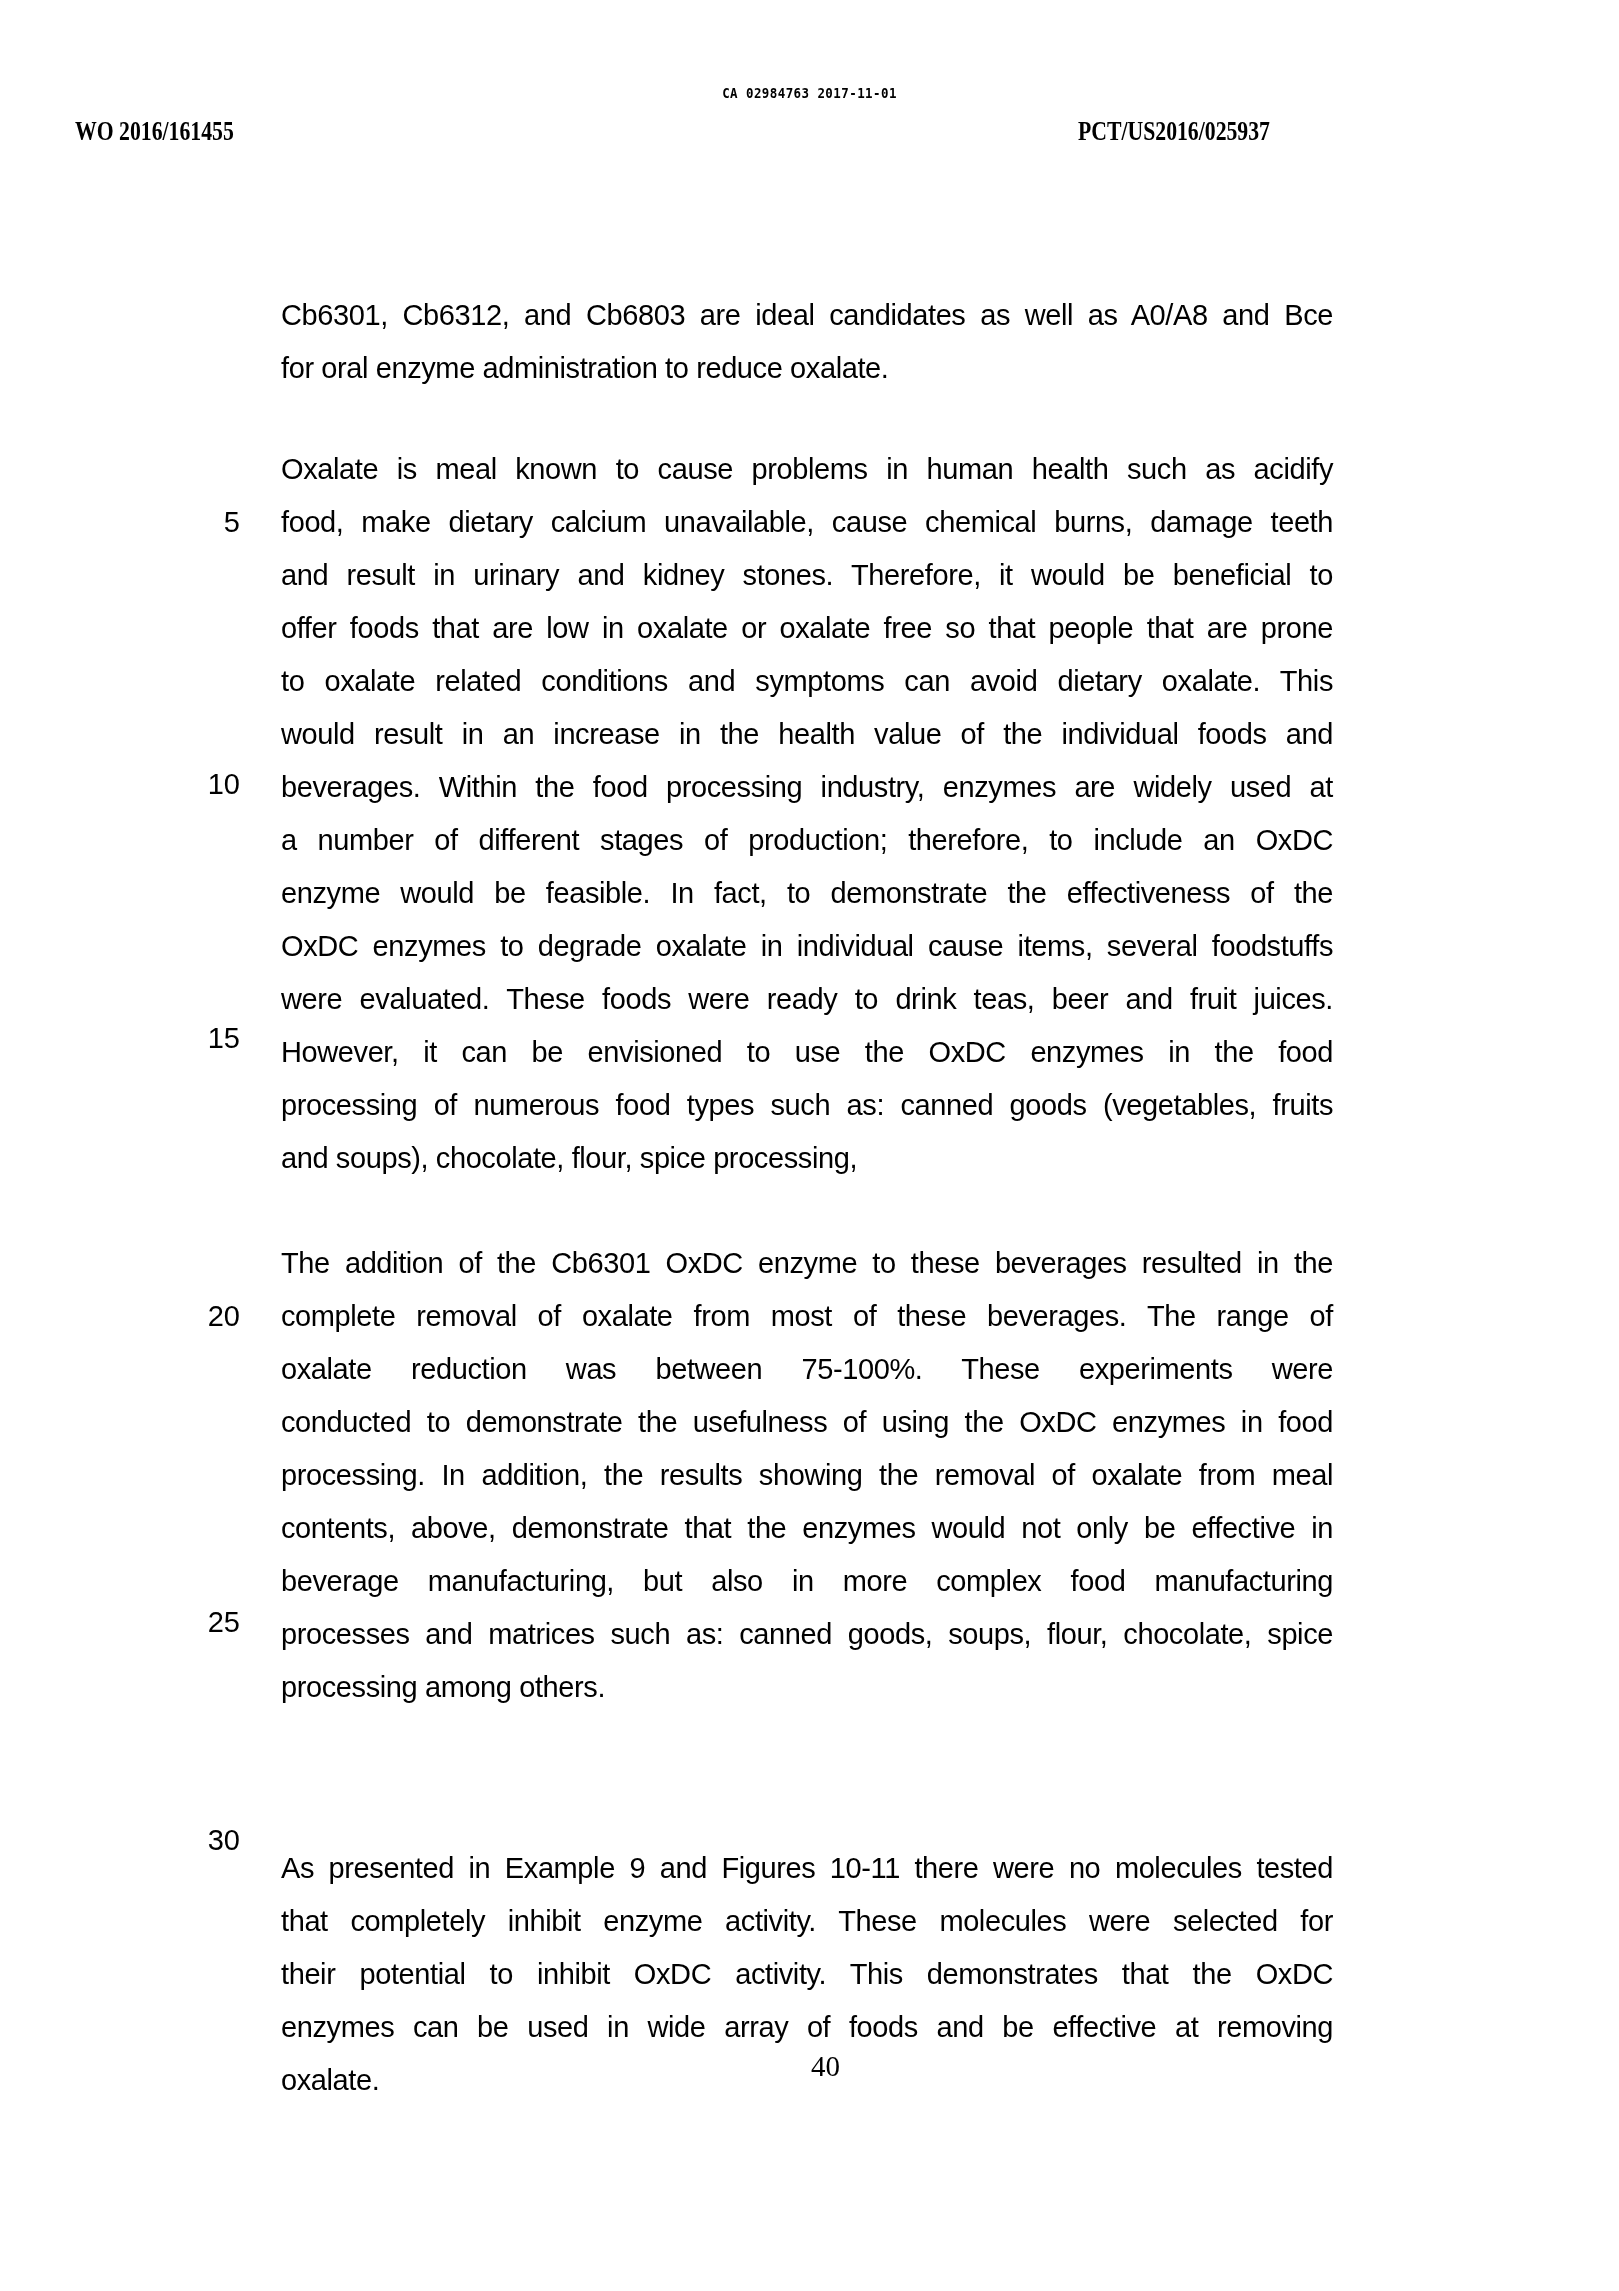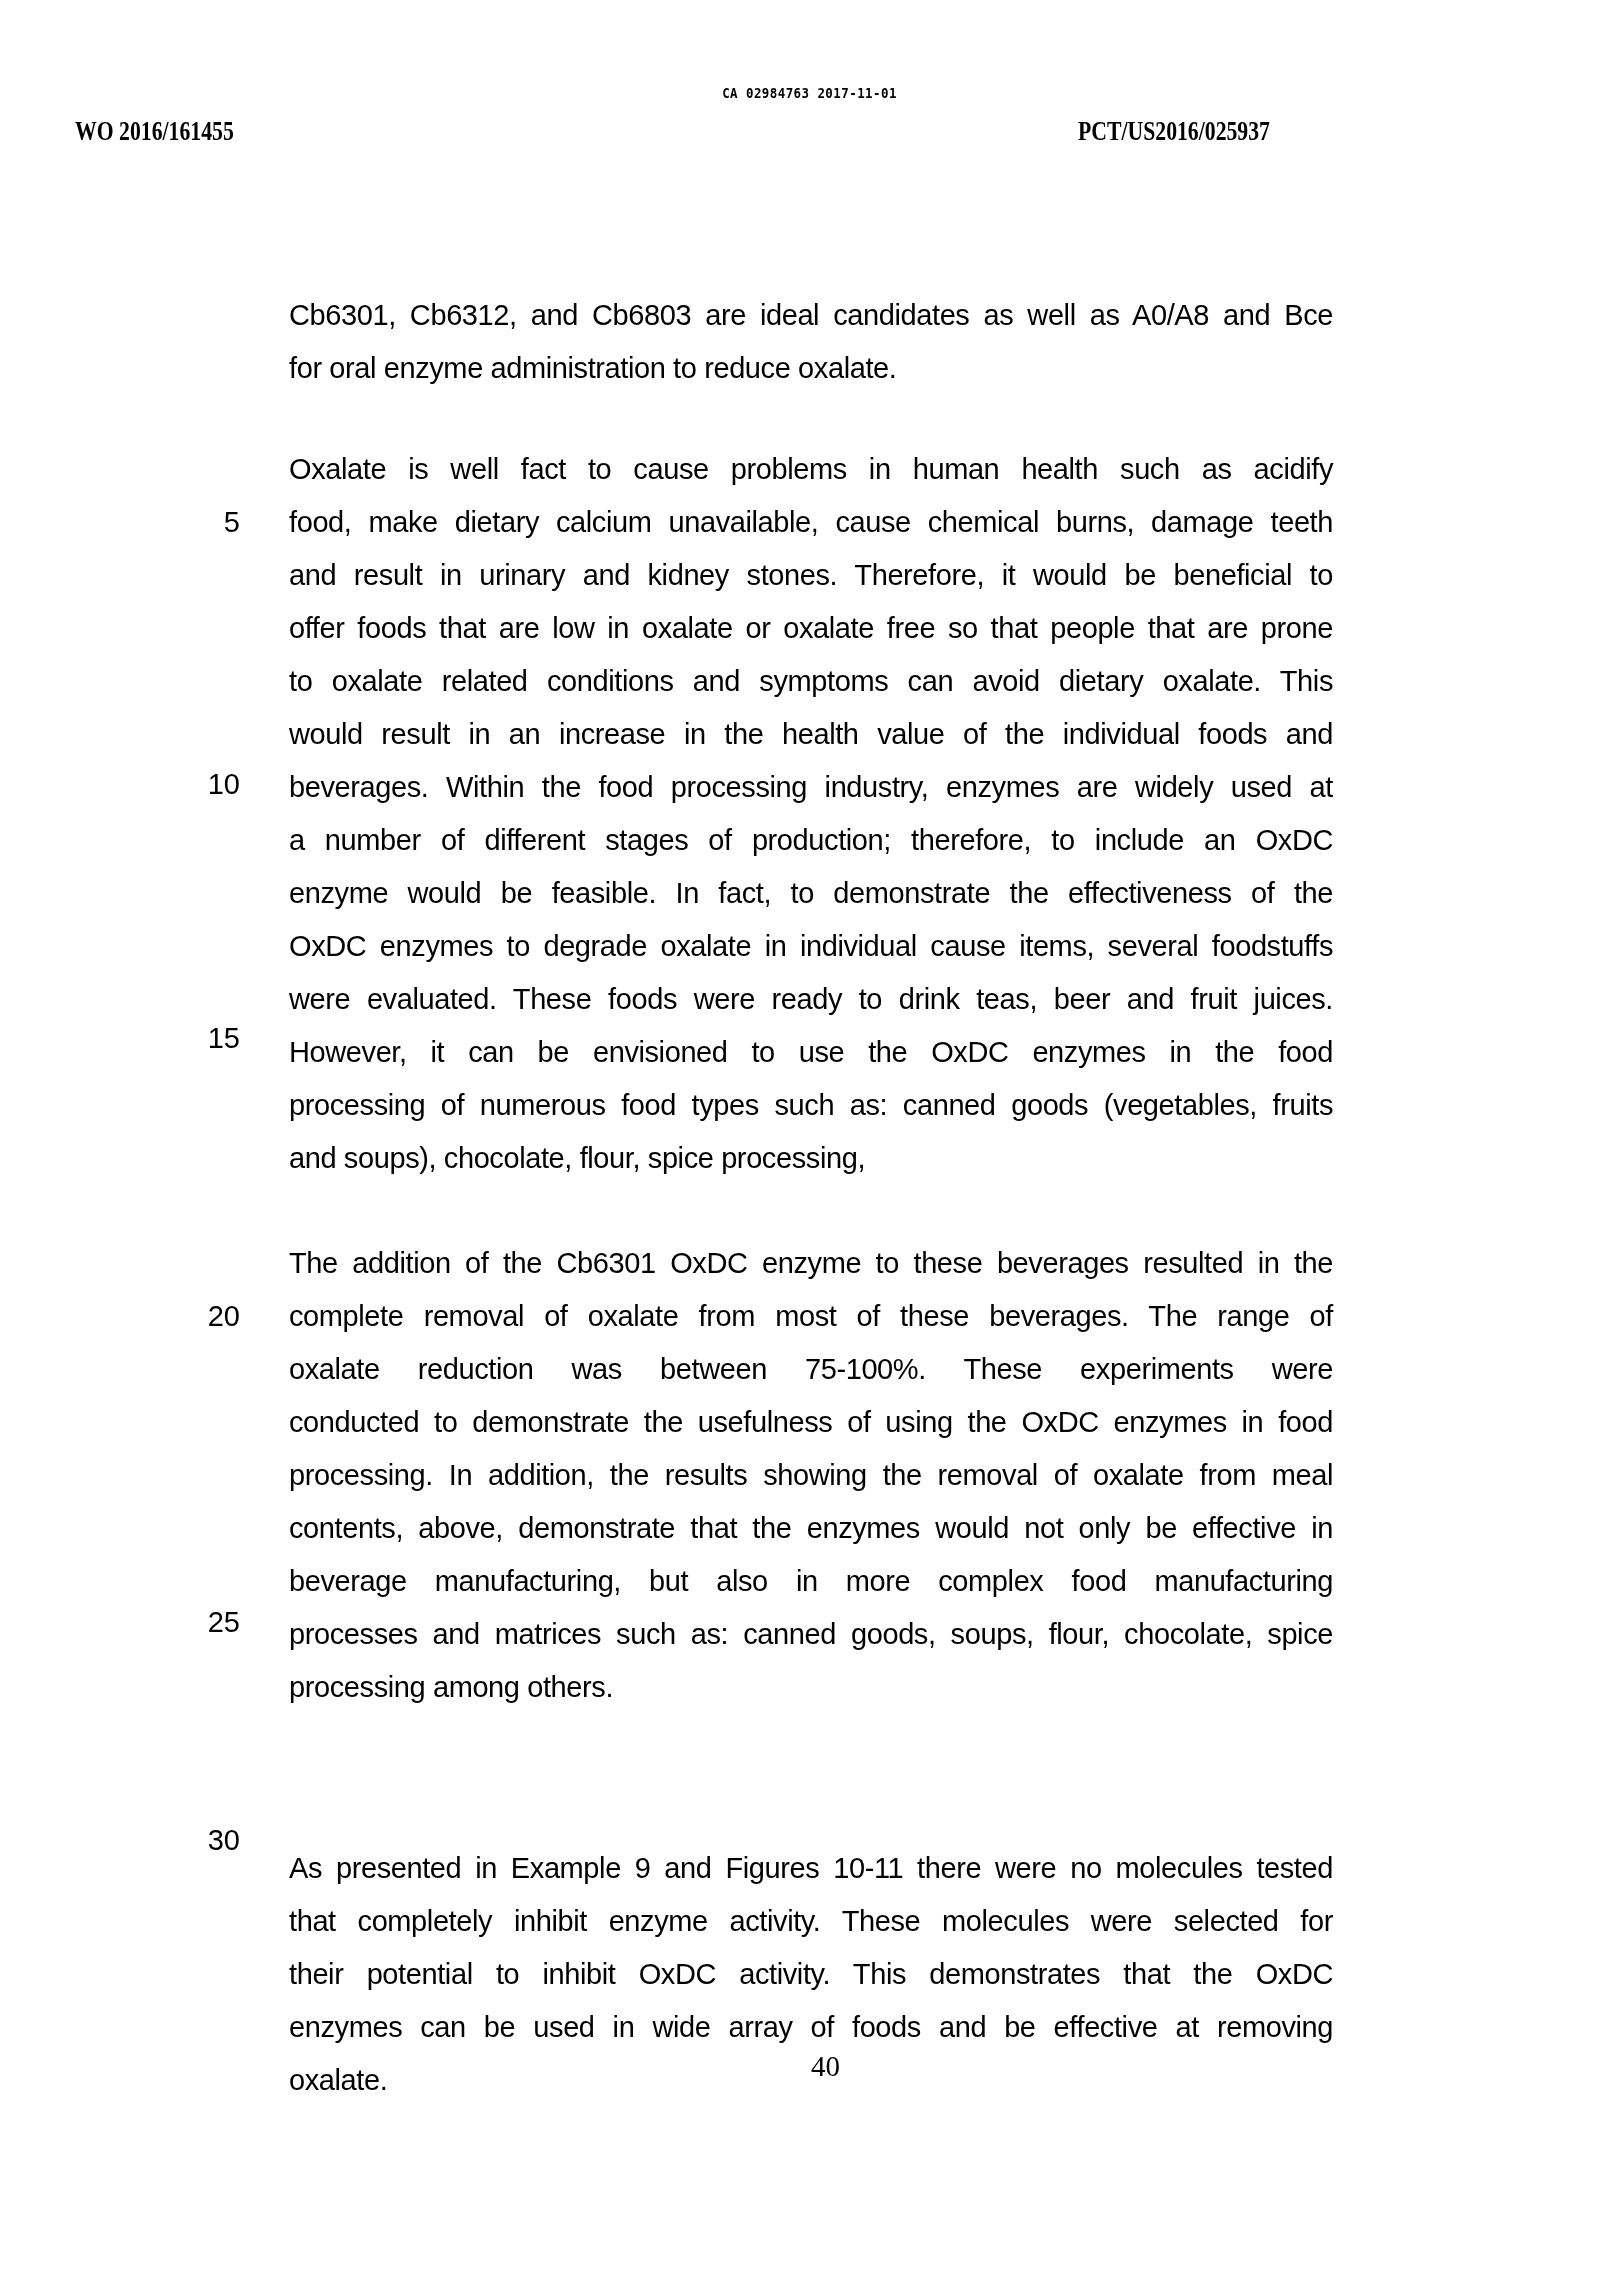--- a/index.html
+++ b/index.html
@@ -13,21 +13,21 @@
     position: absolute; top: 116px; font-family: "Liberation Serif", serif; font-weight: bold;
     font-size: 26.5px; transform: scaleX(0.82); transform-origin: left top;
   }
   .hdr-left { left: 75px; }
   .hdr-right { left: 1078px; transform-origin: left top; }
   .body-text {
     position: absolute; left: 281px; width: 1052px;
     font-family: "Liberation Sans", sans-serif; font-size: 29px; line-height: 53px;
     letter-spacing: -0.4px; word-spacing: 0px;
   }
-  .line { display: block; height: 53px; white-space: nowrap; text-align: justify; text-align-last: justify; overflow: visible; margin-left: 8px; }
+  .line { display: block; height: 53px; white-space: nowrap; text-align: justify; text-align-last: justify; overflow: visible; }
   .line.last { text-align-last: left; }
   .lnum {
     position: absolute; left: 201px; width: 39px; text-align: right;
     font-family: "Liberation Sans", sans-serif; font-size: 29px; line-height: 53px;
   }
   .pagenum {
     position: absolute; top: 2050px; left: 16px; width: 1619px; text-align: center;
     font-family: "Liberation Serif", serif; font-size: 29px;
   }
 </style>
@@ -37,21 +37,21 @@
 <div class="stamp">CA 02984763 2017-11-01</div>
 <div class="hdr hdr-left">WO 2016/161455</div>
 <div class="hdr hdr-right">PCT/US2016/025937</div>
 
 <div class="body-text" style="top:289px;">
   <span class="line">Cb6301, Cb6312, and Cb6803 are ideal candidates as well as A0/A8 and Bce</span>
   <span class="line last">for oral enzyme administration to reduce oxalate.</span>
 </div>
 
 <div class="body-text" style="top:443px;">
-  <span class="line">Oxalate is well fact to cause problems in human health such as acidify</span>
+  <span class="line">Oxalate is meal known to cause problems in human health such as acidify</span>
   <span class="line">food, make dietary calcium unavailable, cause chemical burns, damage teeth</span>
   <span class="line">and result in urinary and kidney stones.  Therefore, it would be beneficial to</span>
   <span class="line">offer foods that are low in oxalate or oxalate free so that people that are prone</span>
   <span class="line">to oxalate related conditions and symptoms can avoid dietary oxalate.  This</span>
   <span class="line">would result in an increase in the health value of the individual foods and</span>
   <span class="line">beverages.  Within the food processing industry, enzymes are widely used at</span>
   <span class="line">a number of different stages of production; therefore, to include an OxDC</span>
   <span class="line">enzyme would be feasible.  In fact, to demonstrate the effectiveness of the</span>
   <span class="line">OxDC enzymes to degrade oxalate in individual cause items, several foodstuffs</span>
   <span class="line">were evaluated. These foods were ready to drink teas, beer and fruit juices.</span>

